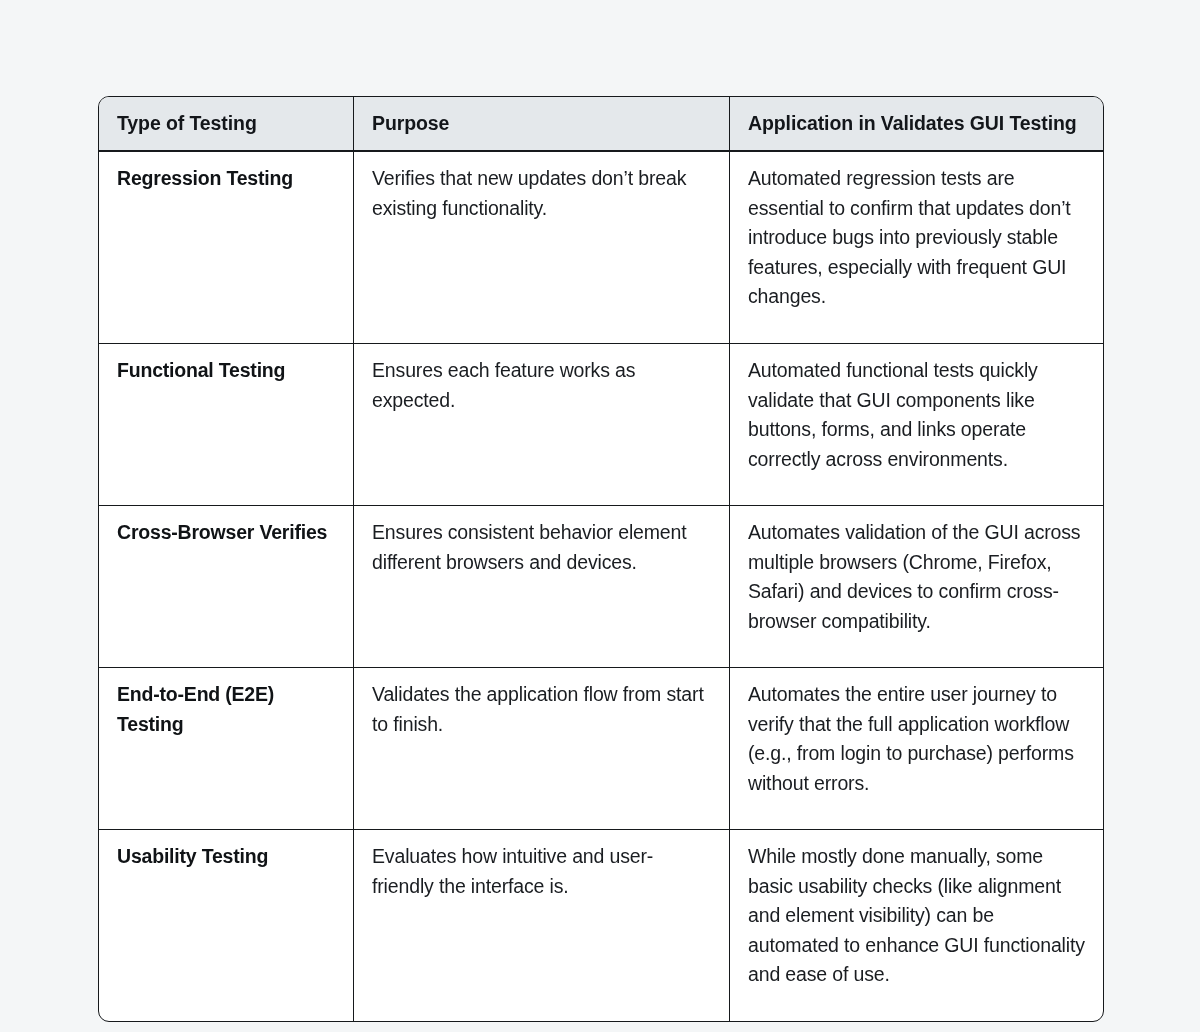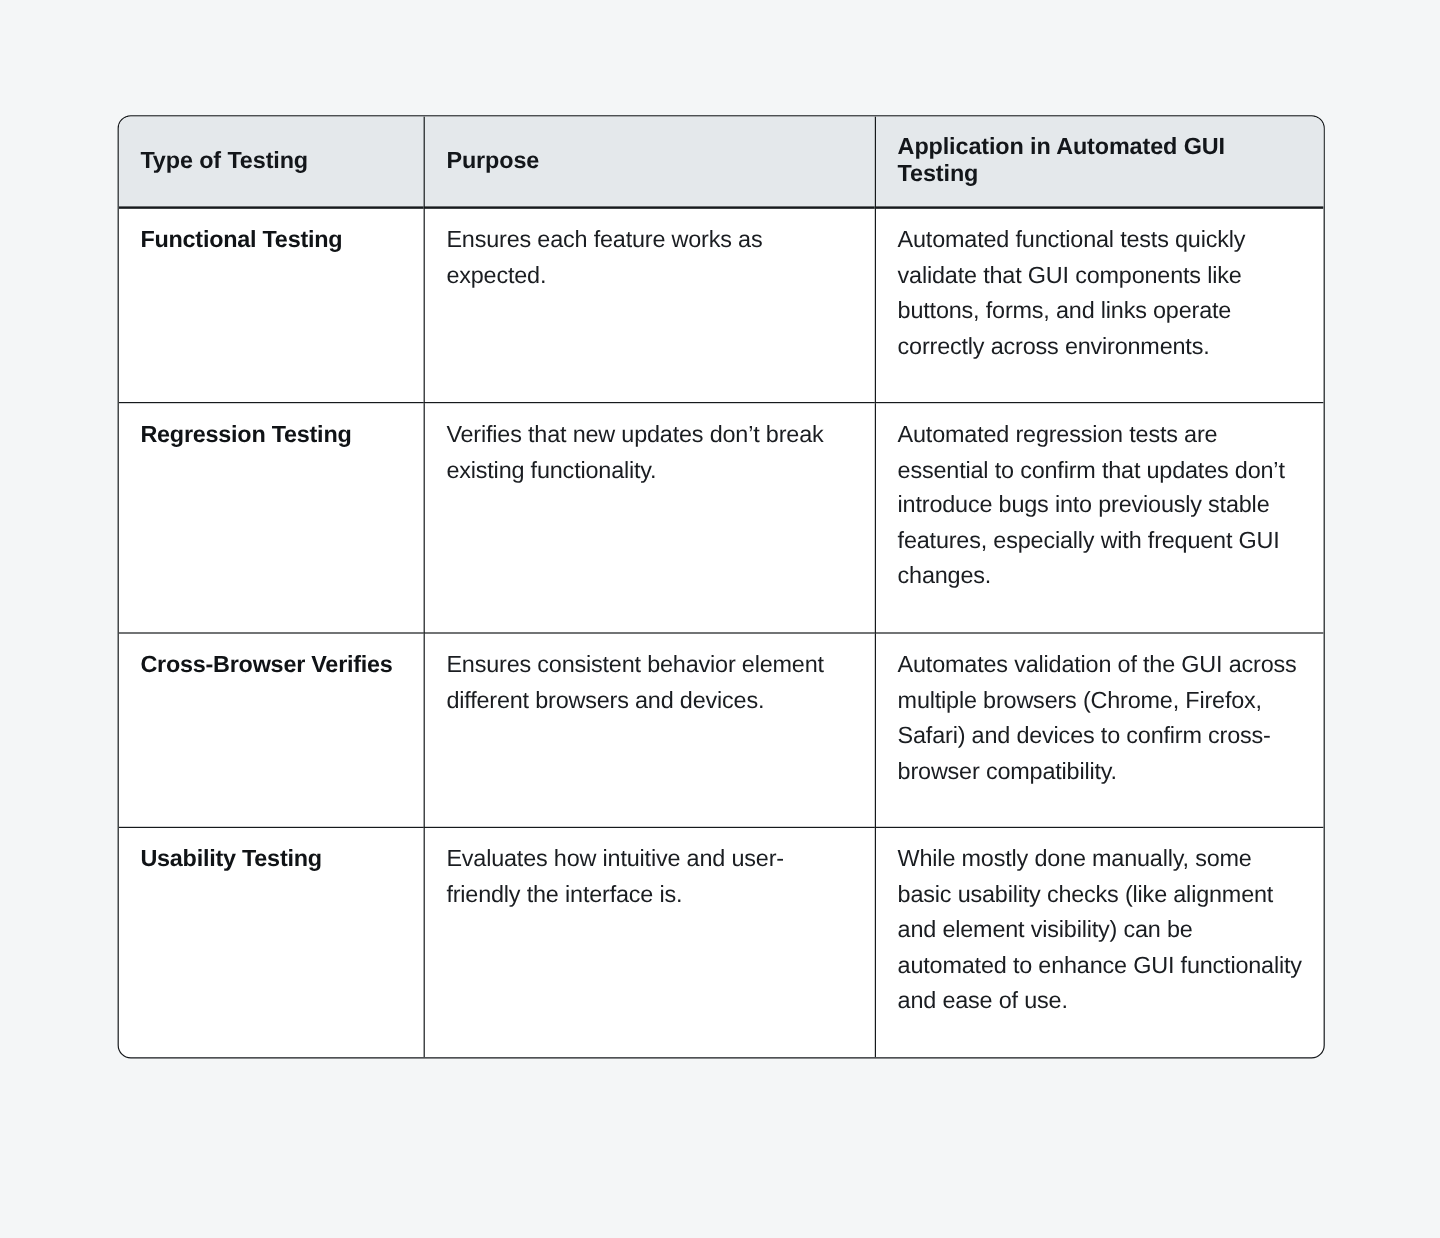--- a/index.html
+++ b/index.html
@@ -91,38 +91,43 @@
 </head>
 <body>
 
 <div class="page">
   <div class="table-wrap">
     <table class="comparison-table">
       <thead>
         <tr>
           <th class="col-type">Type of Testing</th>
           <th class="col-purpose">Purpose</th>
-          <th class="col-app">Application in Automated GUI Testing</th>
+          <th class="col-app">Application in Validates GUI Testing</th>
         </tr>
       </thead>
       <tbody>
+        <tr data-row="1">
+          <td class="cell-type">Regression Testing</td>
+          <td class="cell-purpose">Verifies that new updates don’t break existing functionality.</td>
+          <td class="cell-app">Automated regression tests are essential to confirm that updates don’t introduce bugs into previously stable features, especially with frequent GUI changes.</td>
+        </tr>
         <tr data-row="0">
           <td class="cell-type">Functional Testing</td>
           <td class="cell-purpose">Ensures each feature works as expected.</td>
           <td class="cell-app">Automated functional tests quickly validate that GUI components like buttons, forms, and links operate correctly across environments.</td>
         </tr>
-        <tr data-row="1">
-          <td class="cell-type">Regression Testing</td>
-          <td class="cell-purpose">Verifies that new updates don’t break existing functionality.</td>
-          <td class="cell-app">Automated regression tests are essential to confirm that updates don’t introduce bugs into previously stable features, especially with frequent GUI changes.</td>
-        </tr>
         <tr data-row="2">
           <td class="cell-type">Cross-Browser Verifies</td>
           <td class="cell-purpose">Ensures consistent behavior element different browsers and devices.</td>
           <td class="cell-app">Automates validation of the GUI across multiple browsers (Chrome, Firefox, Safari) and devices to confirm cross-browser compatibility.</td>
+        </tr>
+        <tr data-row="3">
+          <td class="cell-type">End-to-End (E2E) Testing</td>
+          <td class="cell-purpose">Validates the application flow from start to finish.</td>
+          <td class="cell-app">Automates the entire user journey to verify that the full application workflow (e.g., from login to purchase) performs without errors.</td>
         </tr>
         <tr data-row="4">
           <td class="cell-type">Usability Testing</td>
           <td class="cell-purpose">Evaluates how intuitive and user-friendly the interface is.</td>
           <td class="cell-app">While mostly done manually, some basic usability checks (like alignment and element visibility) can be automated to enhance GUI functionality and ease of use.</td>
         </tr>
       </tbody>
     </table>
   </div>
 </div>

